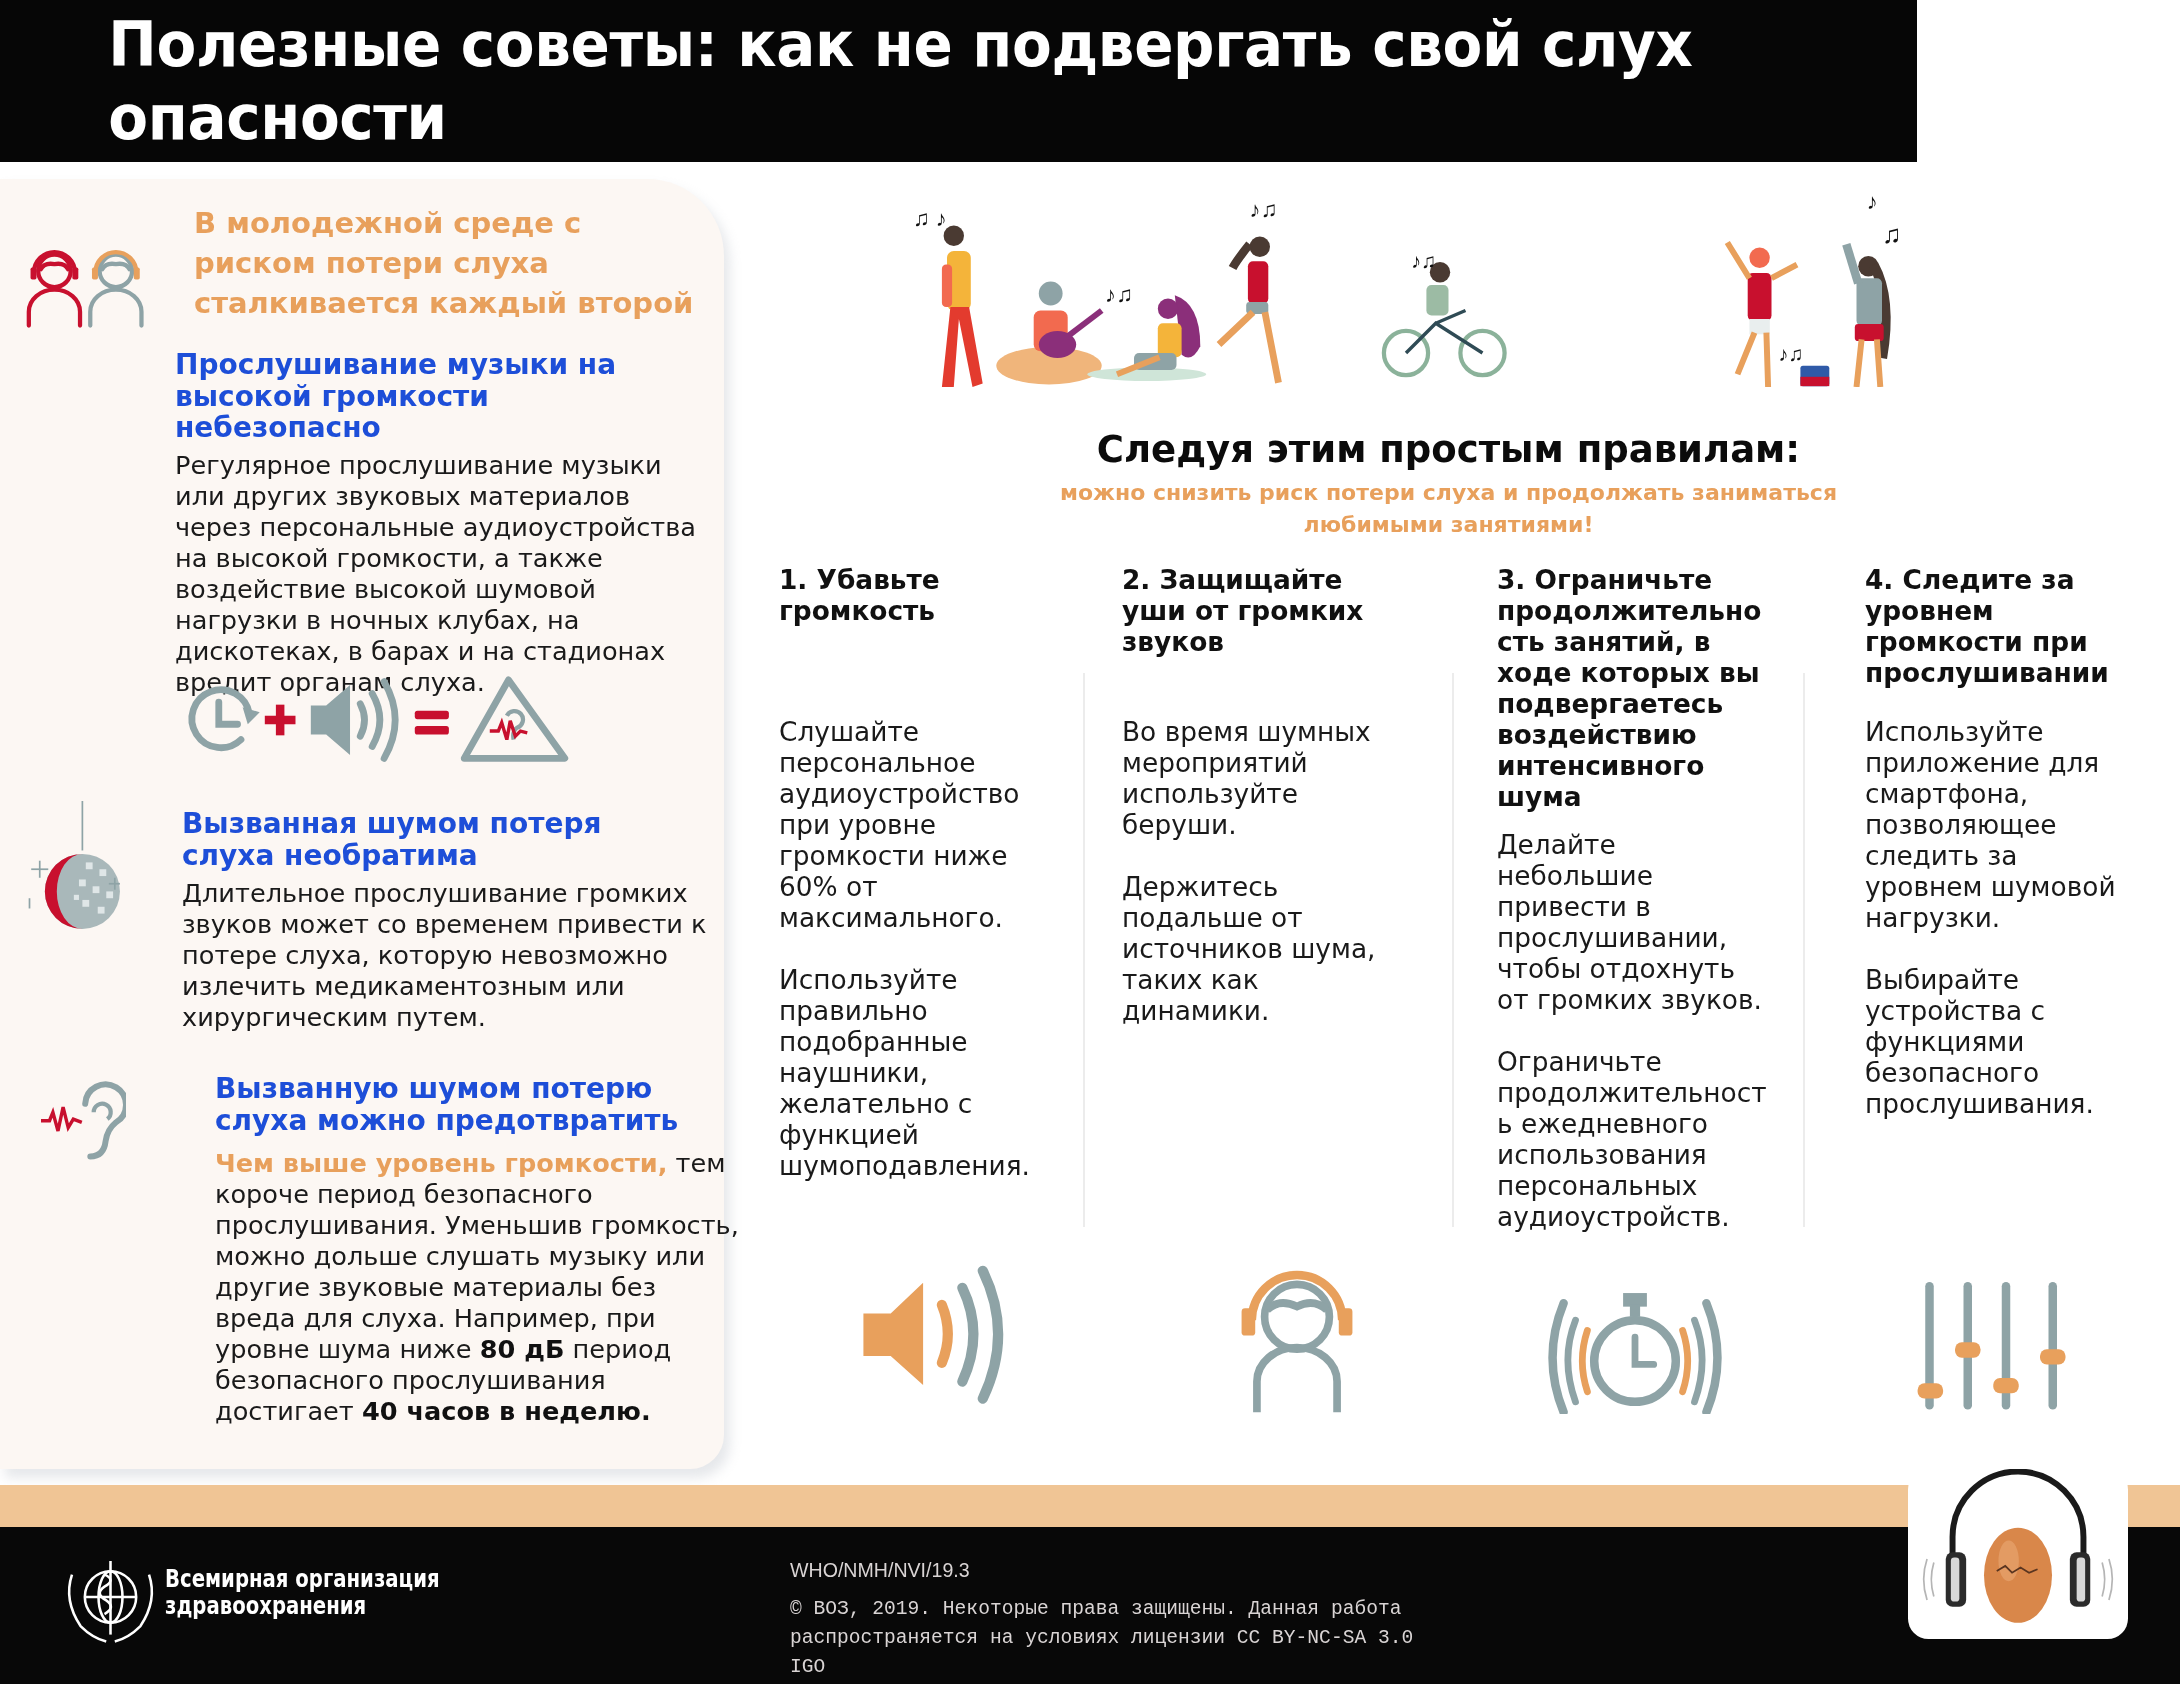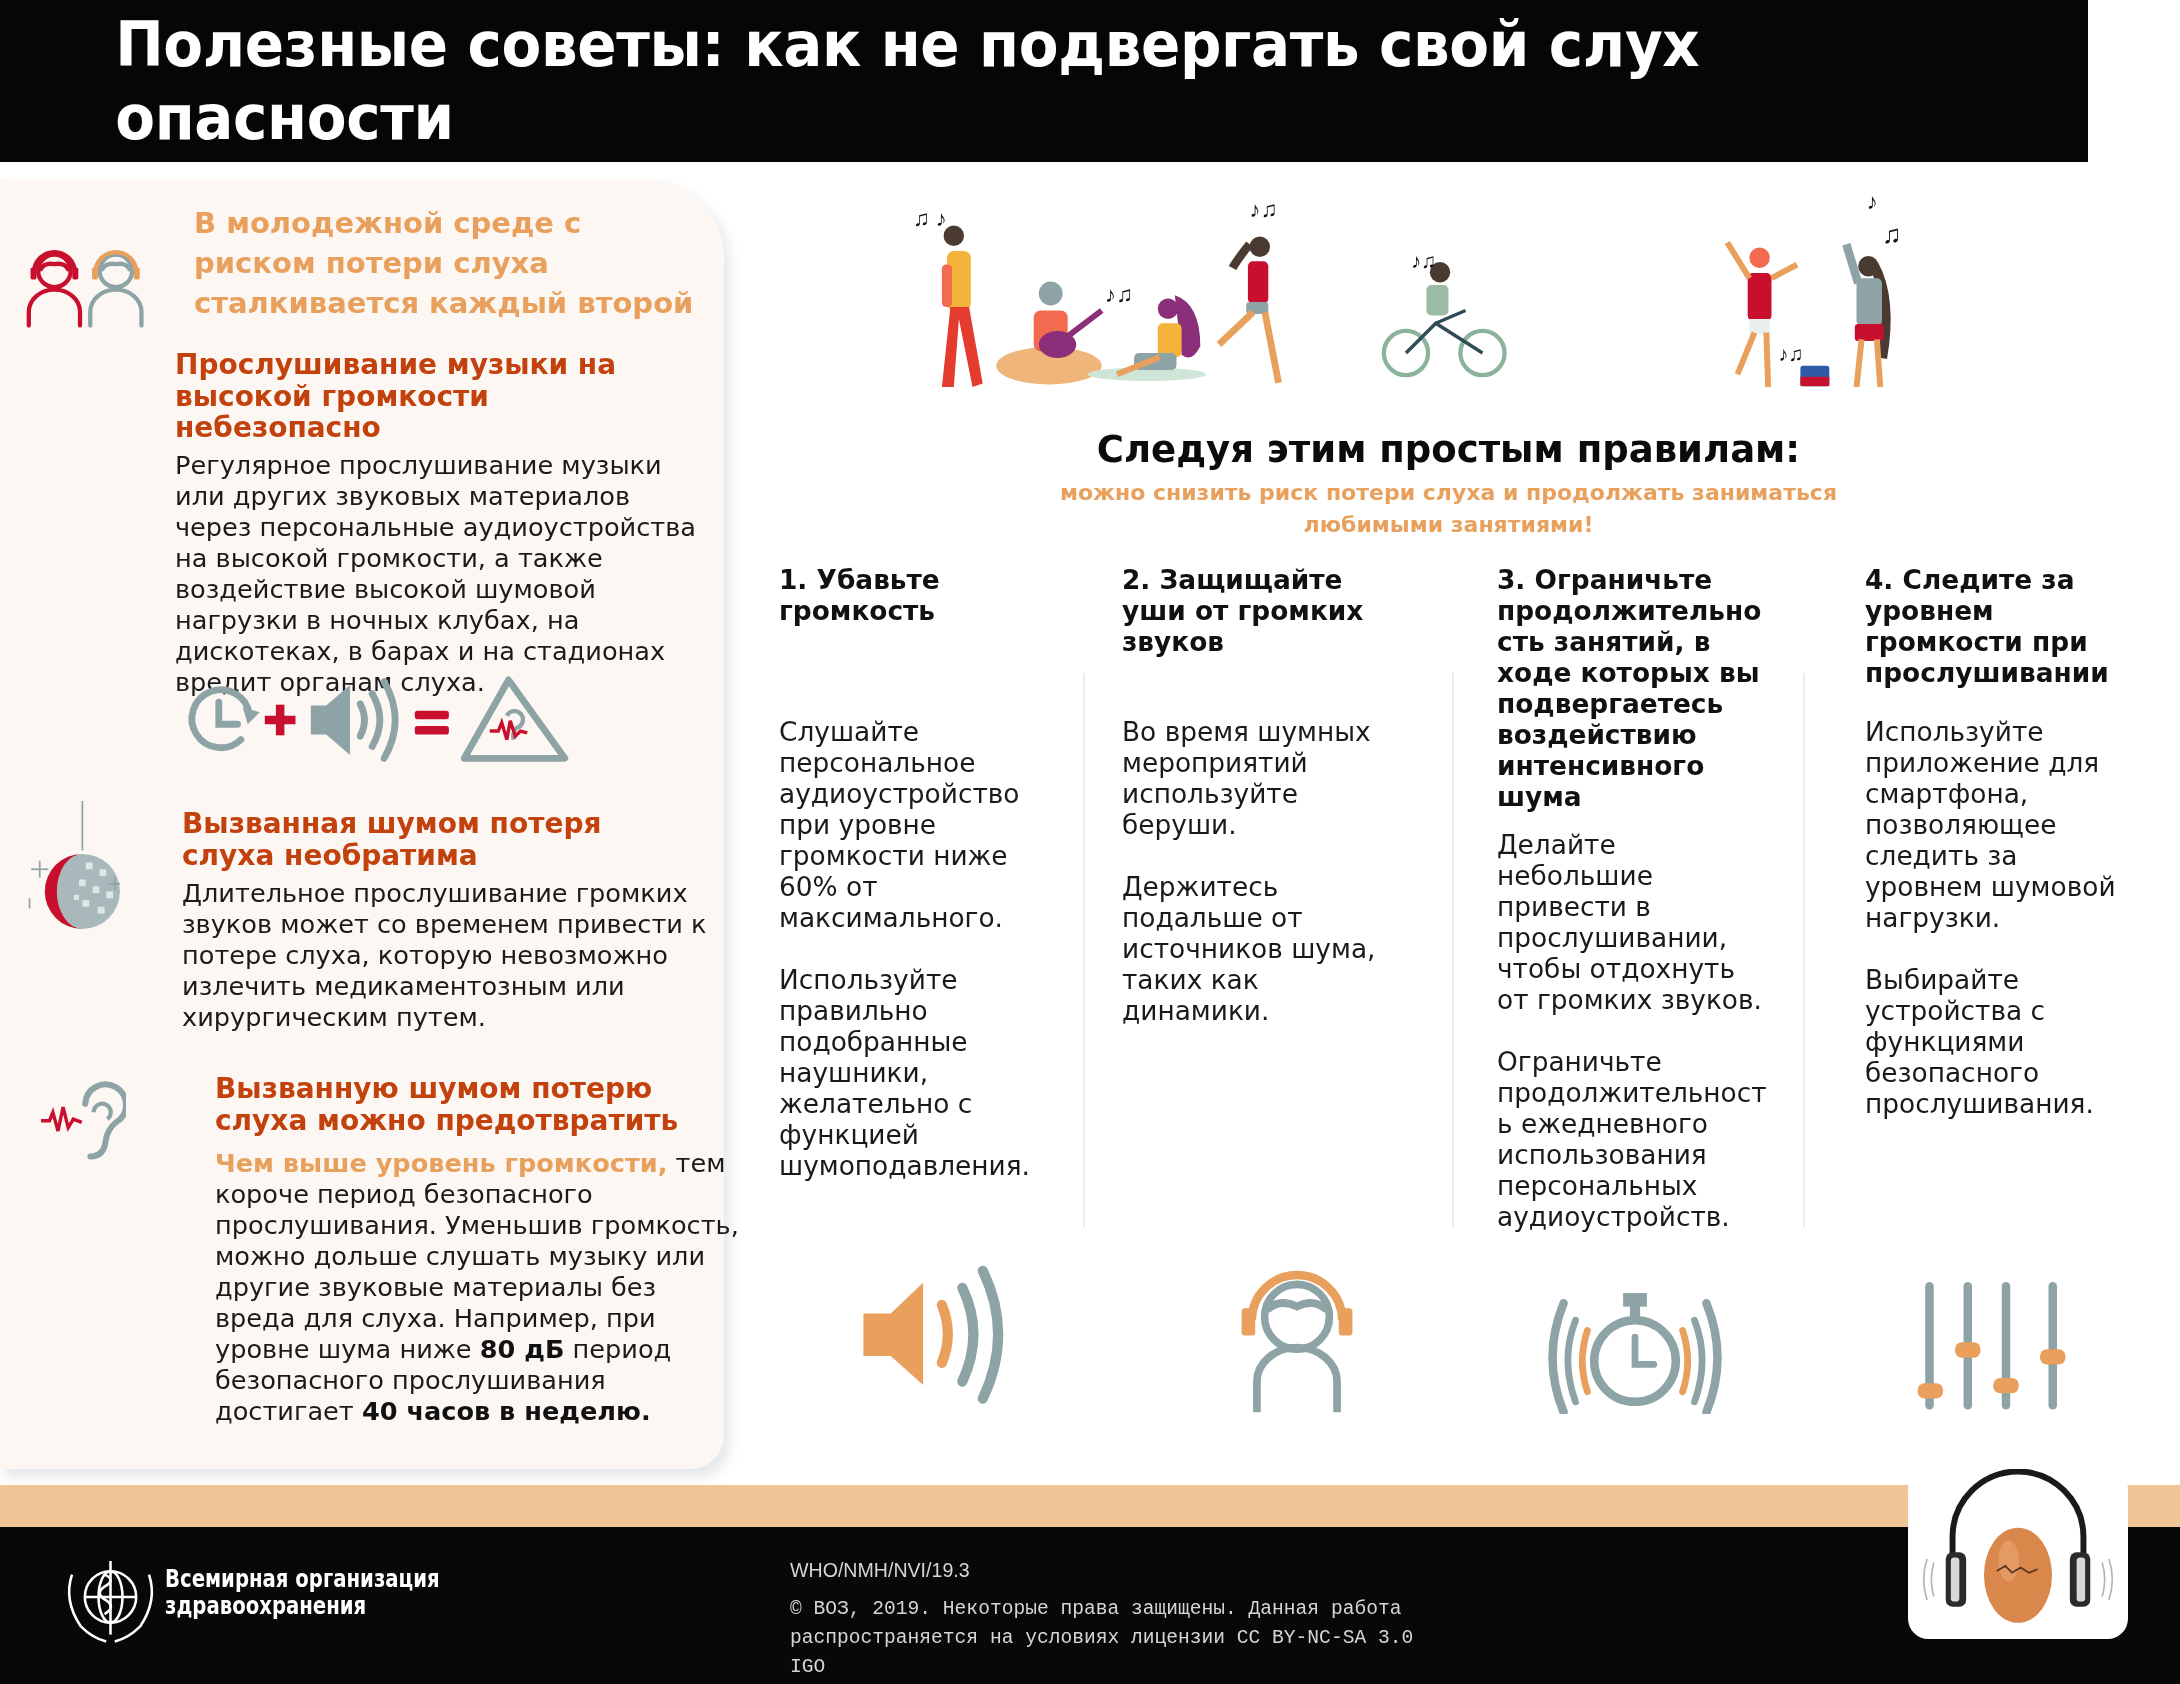--- a/index.html
+++ b/index.html
@@ -1,30 +1,30 @@
 <!DOCTYPE html>
 <html style="font-size:13.6px"><head>
 <meta charset="utf-8">
 <style>
   * { box-sizing: border-box; margin: 0; padding: 0; }
   html, body { width: 2181px; height: 1685px; background: #ffffff; overflow: hidden; }
   body { position: relative; font-family: "Liberation Sans", "DejaVu Sans", sans-serif; color: #111; }
 
   
-  .header { position: absolute; left: 0; top: 0; width: 2088px; height: 162px; background: #060606; display: flex; align-items: center; justify-content: center; padding-left: 33px; }
+  .header { position: absolute; left: 0; top: 0; width: 1917px; height: 162px; background: #060606; display: flex; align-items: center; justify-content: center; padding-left: 33px; }
   .header h1 { color: #ffffff; font-size: 63px; font-weight: bold; letter-spacing: -0.4px; font-family: "DejaVu Sans", sans-serif; transform: scaleX(0.92); }
 
   
   .left-panel { position: absolute; left: 0; top: 179px; width: 724px; height: 1290px; background: #fcf7f3; border-radius: 0 77px 34px 0; box-shadow: 5.1px 8.5px 12px rgba(200, 205, 210, 0.45); }
   .stat { position: absolute; left: 22px; top: 24px; display: flex; align-items: flex-start; }
   .stat-icons { width: 128px; height: 94px; margin-top: 32px; }
   .stat-text { margin-left: 44px; color: #e8a05c; font-size: 29px; font-weight: bold; line-height: 40px; font-family: "DejaVu Sans", sans-serif; transform-origin: left top; }
 
   .section { position: absolute; }
-  .sec-title { font-family: "DejaVu Sans", sans-serif; font-weight: bold; font-size: 28px; line-height: 31.5px; color: #c2410c; }
+  .sec-title { font-family: "DejaVu Sans", sans-serif; font-weight: bold; font-size: 28px; line-height: 31.5px; color: #1d4ed8; }
   .sec-body { font-family: "DejaVu Sans", sans-serif; font-size: 25.6px; line-height: 31px; color: #1a1a1a; margin-top: 6.8px; }
   .sec-body b { font-weight: bold; color: #111; }
   .sec-body .hl { color: #e8a05c; font-weight: bold; }
 
   .s1 { left: 175px; top: 170px; width: 528px; }
   .s2 { left: 182px; top: 629px; width: 528px; }
   .s3 { left: 182px; top: 894px; width: 528px; margin-left: 33px; }
 
   .equation { position: absolute; left: 183px; top: 494px; width: 392px; height: 94px; }
   .disco { position: absolute; left: 25.6px; top: 622px; width: 94px; height: 145px; }

